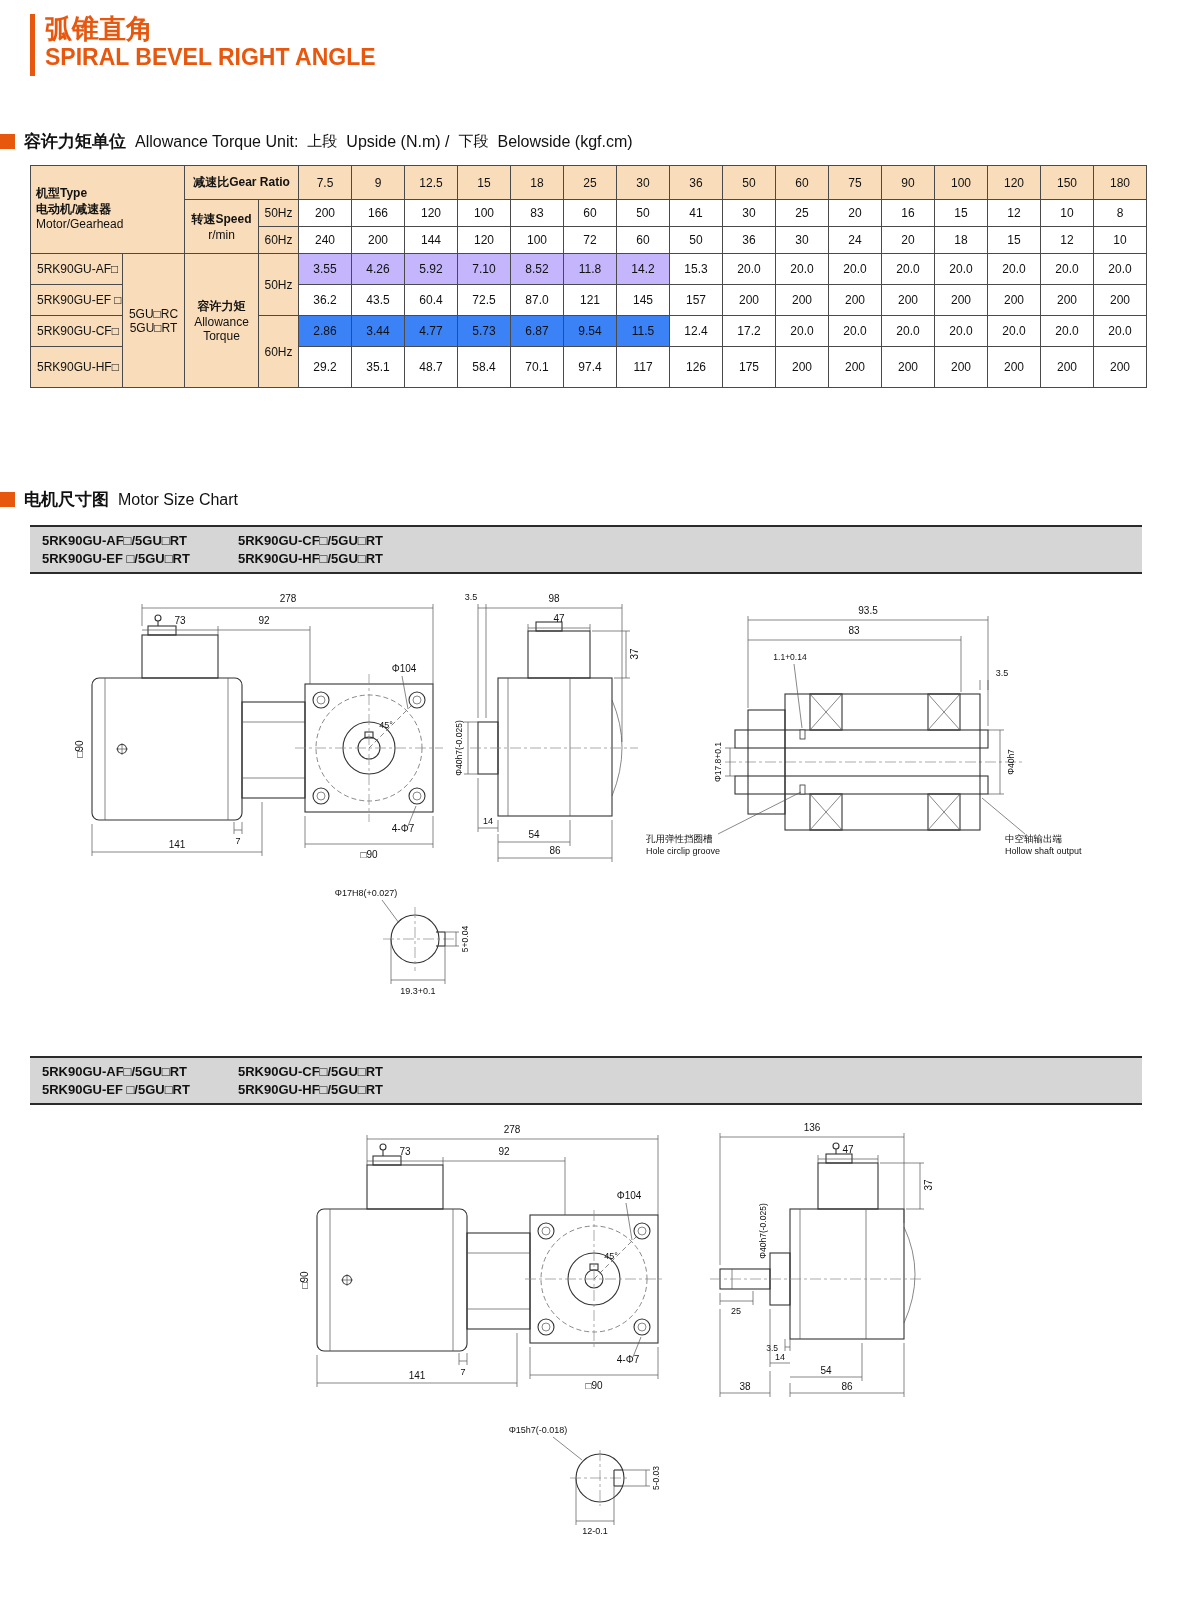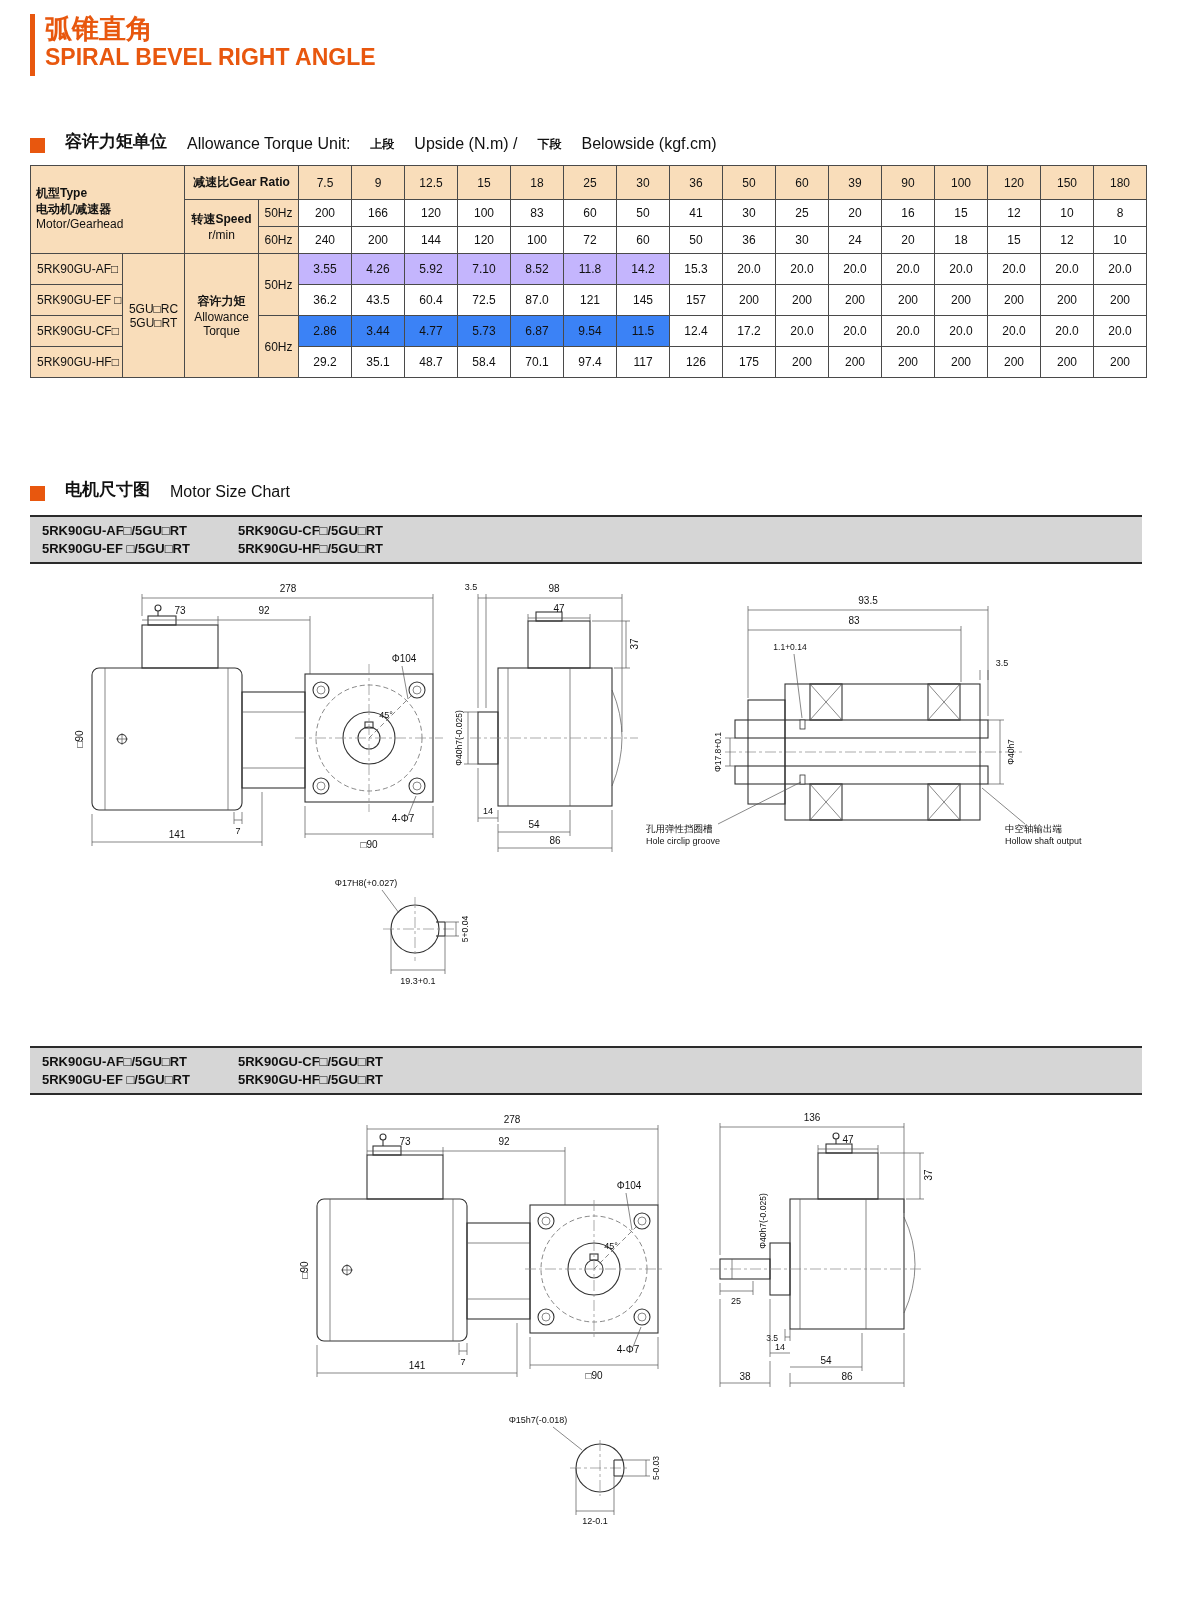--- a/index.html
+++ b/index.html
@@ -5,27 +5,27 @@
   *{margin:0;padding:0;box-sizing:border-box}
   body{background:#fff;font-family:"Liberation Sans","DejaVu Sans",sans-serif;color:#111}
   .page{width:1199px;height:1599px;background:#fff;overflow:hidden;position:relative}
 
   .title-block{display:flex;gap:10px;margin:14px 0 0 30px}
   .title-bar{width:5px;height:62px;background:#e8570e}
   .title-text{display:flex;flex-direction:column;justify-content:flex-start}
   .title-cn{font-size:27px;font-weight:bold;color:#e8570e;line-height:1.15}
   .title-en{font-size:23px;font-weight:bold;color:#e8570e;line-height:1.1}
 
-  .sec-head{display:flex;align-items:flex-end;gap:20px;margin-left:30px}
+  .sec-head{display:flex;align-items:center;gap:9px;}
   .sec-head.h1{margin-top:54px}
   .sec-head.h2{margin-top:100px}
   .sec-bullet{width:15px;height:15px;background:#e8570e;flex:0 0 auto}
   .sec-cn{font-size:17px;font-weight:bold}
   .sec-en{font-size:16px}
-  .sec-sub-b{font-size:12px;font-weight:bold}
+  .sec-sub-b{font-size:15px;font-weight:normal}
   .sec-sub{font-size:16px}
 
   table.tq{border-collapse:collapse;table-layout:fixed;width:1116px;margin:12px 0 0 30px;
     font-size:12px;text-align:center}
   table.tq td{border:1px solid #4a4a4a;padding:1px 2px;overflow:hidden;white-space:nowrap}
   tr.peach td{background:#f9ddba}
   tr.gray1 td:nth-child(n+5):nth-child(-n+11){background:#c4b5fd}
   tr.gray2 td:nth-child(n+3):nth-child(-n+9){background:#3b82f6}
   table.tq td.hdr{background:#f9ddba}
   .corner{text-align:left;padding-left:5px !important;line-height:1.3}
@@ -108,21 +108,21 @@
     <td>7.5</td>
           <td>9</td>
           <td>12.5</td>
           <td>15</td>
           <td>18</td>
           <td>25</td>
           <td>30</td>
           <td>36</td>
           <td>50</td>
           <td>60</td>
-          <td>39</td>
+          <td>75</td>
           <td>90</td>
           <td>100</td>
           <td>120</td>
           <td>150</td>
           <td>180</td>
         </tr>
     <tr style="height:27px">
       <td rowspan="2" class="hdr">
         <div class="b">转速Speed</div>
         <div>r/min</div>
@@ -225,21 +225,21 @@
           <td>12.4</td>
           <td>17.2</td>
           <td>20.0</td>
           <td>20.0</td>
           <td>20.0</td>
           <td>20.0</td>
           <td>20.0</td>
           <td>20.0</td>
           <td>20.0</td>
         </tr>
-    <tr style="height:31px">
+    <tr style="height:41px">
       <td class="hdr model">5RK90GU-HF□</td>
     <td>29.2</td>
           <td>35.1</td>
           <td>48.7</td>
           <td>58.4</td>
           <td>70.1</td>
           <td>97.4</td>
           <td>117</td>
           <td>126</td>
           <td>175</td>

